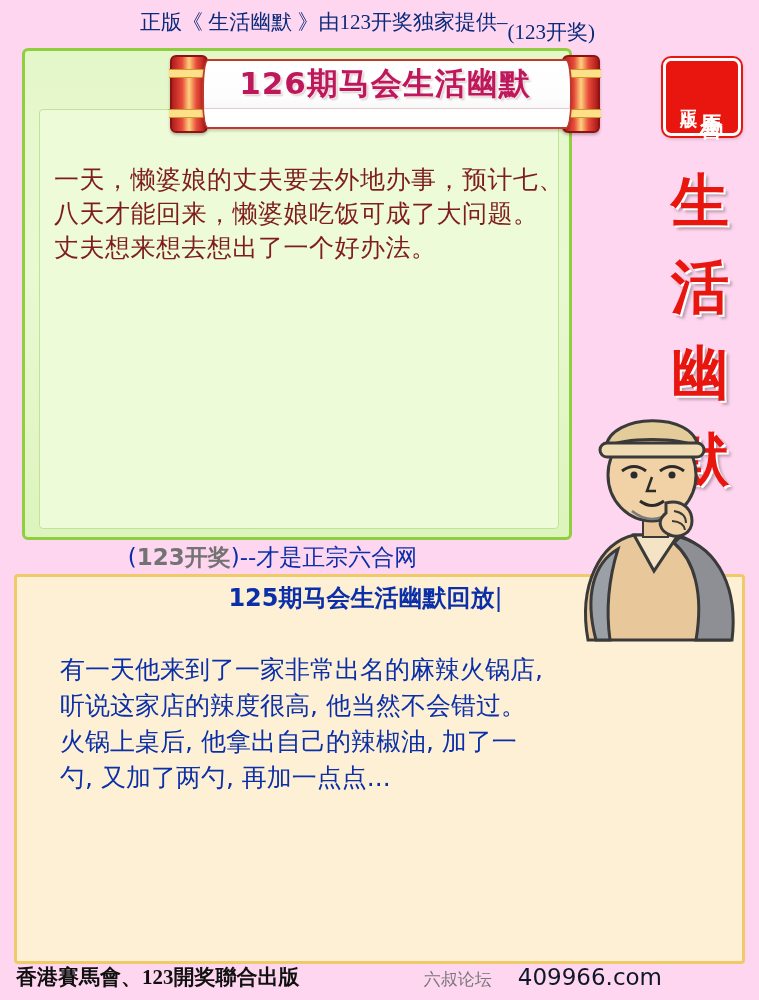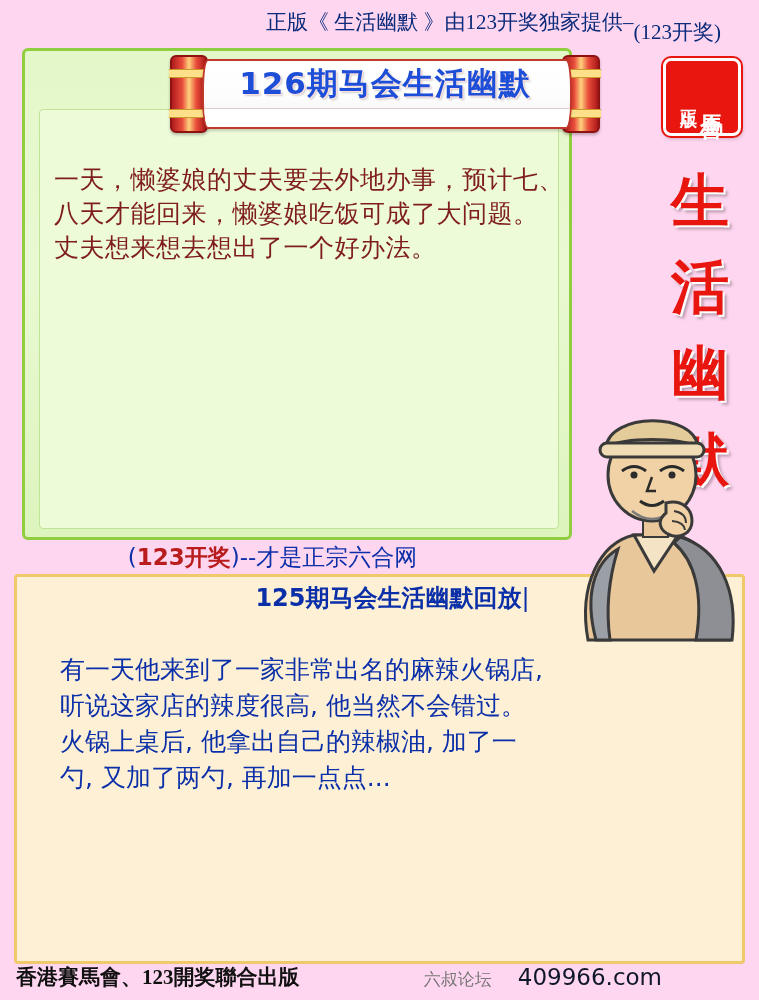--- a/index.html
+++ b/index.html
@@ -16,22 +16,22 @@
   }
 
   
   .top-bar {
     position: absolute;
     top: 0; left: 0;
     width: 747px;
     height: 44px;
     display: flex;
     align-items: center;
-    justify-content: flex-end;
-    padding: 0 14px;
+    justify-content: center;
+    padding: 0 0;
     box-sizing: border-box;
   }
   .top-left {
     font-size: 21px;
     color: #0a2a7a;
     letter-spacing: 0px;
     white-space: nowrap;
   }
   .top-right {
     font-size: 21px;
@@ -93,21 +93,21 @@
     background: #ffffff;
     border-top: 1px solid #e3c9c9;
   }
   .scroll-title {
     position: absolute;
     left: 0; right: 0;
     top: 8px;
     text-align: center;
     font-size: 31px;
     font-weight: bold;
-    color: #1d4ed8;
+    color: #be185d;
     letter-spacing: 1px;
     text-shadow: 1px 1px 0 #ffdede, 2px 2px 2px rgba(0,0,0,0.18);
     font-family: "DejaVu Sans", "Liberation Sans", sans-serif;
     z-index: 3;
   }
   .roller {
     position: absolute;
     top: 0;
     width: 34px;
     height: 74px;
@@ -194,21 +194,21 @@
   .promo-line {
     position: absolute;
     left: 0;
     top: 542px;
     width: 545px;
     text-align: center;
     font-size: 23px;
     color: #0b2fa8;
     font-family: "DejaVu Sans", "Liberation Sans", sans-serif;
   }
-  .promo-line .hl { color: #b91c1c; font-weight: bold; }
+  .promo-line .hl { color: #737373; font-weight: bold; }
 
   
   .beige-panel {
     position: absolute;
     left: 14px;
     top: 574px;
     width: 731px;
     height: 390px;
     background: #fdf0d5;
     border: 3px solid #f0c96a;
@@ -218,21 +218,20 @@
   .replay-title {
     position: absolute;
     left: 0;
     top: 582px;
     width: 731px;
     text-align: center;
     font-size: 24px;
     font-weight: bold;
     color: #0b2fa8;
     font-family: "DejaVu Sans", "Liberation Sans", sans-serif;
-    margin-left: 27px;
   }
   .replay-title .caret { color: #0b2fa8; font-weight: normal; }
 
   .replay-text {
     position: absolute;
     left: 60px;
     top: 652px;
     width: 660px;
     font-size: 25px;
     line-height: 36px;

